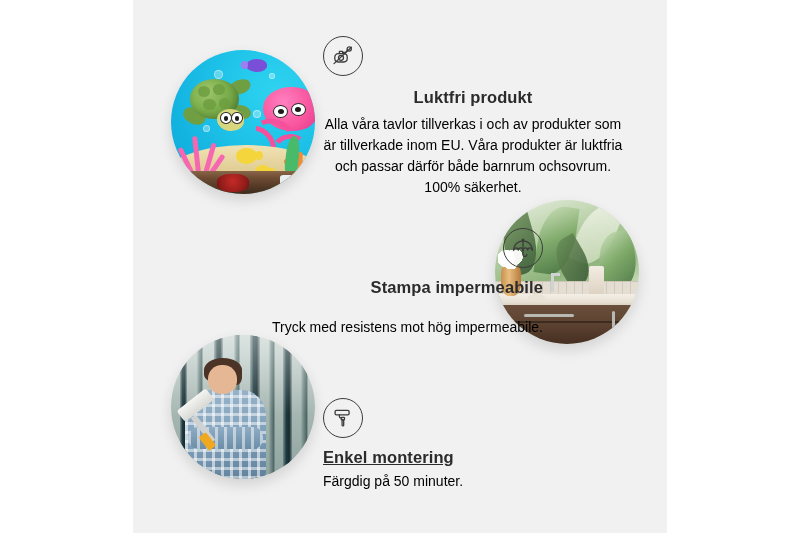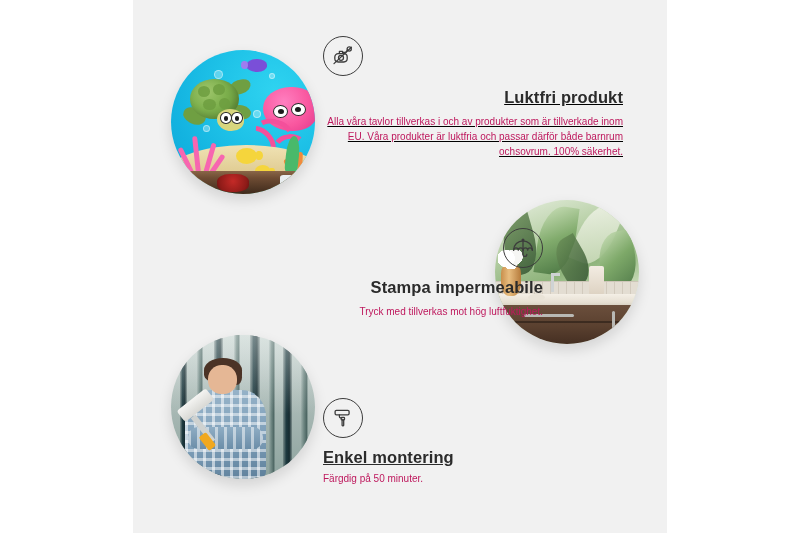--- a/index.html
+++ b/index.html
@@ -268,34 +268,34 @@
     display: flex; align-items: center; justify-content: center;
   }
   .icon-circle svg { display: block; }
   .f-title {
     font-size: 16.5px;
     font-weight: bold;
     color: #2b2b2b;
     letter-spacing: .1px;
   }
   .f-body {
-    font-size: 10px;
+    font-size: 14px;
     line-height: 1.5;
-    color: #be185d;
-  }
-
-  
-  #feature-odourless { left: 190px; top: 36px; width: 300px; text-align: right; text-decoration: underline; }
+    color: #000000;
+  }
+
+  
+  #feature-odourless { left: 190px; top: 36px; width: 300px; text-align: center; }
   #feature-odourless .icon-circle { margin-bottom: 12px; }
   #feature-odourless .f-title { margin-bottom: 7px; }
 
   
   #feature-waterproof { left: 80px; top: 228px; width: 330px; text-align: right; }
   #feature-waterproof .icon-wrap { display: flex; justify-content: flex-end; margin-bottom: 10px; }
-  #feature-waterproof .f-title { margin-bottom: 7px; }
+  #feature-waterproof .f-title { margin-bottom: 20px; }
 
   
   #feature-mounting { left: 190px; top: 398px; width: 290px; text-align: left; }
   #feature-mounting .icon-circle { margin-bottom: 10px; }
   #feature-mounting .f-title { margin-bottom: 4px; text-decoration: underline; }
 </style>
 </head>
 <body>
 
 <div id="stage">
@@ -431,21 +431,21 @@
           <svg width="24" height="24" viewBox="0 0 24 24" fill="none" stroke="#3c3c3c" stroke-width="1.3" stroke-linecap="round" stroke-linejoin="round">
             <path d="M2.6 14.2a9.4 9.4 0 0 1 18.8 0"></path>
             <path d="M2.6 14.2c0-1.3 1.05-2.4 2.35-2.4s2.35 1.1 2.35 2.4c0-1.3 1.05-2.4 2.35-2.4s2.35 1.1 2.35 2.4c0-1.3 1.05-2.4 2.35-2.4s2.35 1.1 2.35 2.4c0-1.3 1.05-2.4 2.35-2.4s2.35 1.1 2.35 2.4"></path>
             <path d="M12 4.8V14.2"></path>
             <path d="M12 14.2v4.3a1.9 1.9 0 0 0 3.8 0"></path>
             <circle cx="12" cy="3.9" r="0.85"></circle>
           </svg>
         </div>
       </div>
       <div class="f-title">Stampa impermeabile</div>
-      <div class="f-body">Tryck med tillverkas mot hög luftfuktighet.</div>
+      <div class="f-body">Tryck med resistens mot hög impermeabile.</div>
     </div>
 
     <div class="feature" id="feature-mounting">
       <div class="icon-circle">
         <svg width="24" height="24" viewBox="0 0 24 24" fill="none" stroke="#3c3c3c" stroke-width="1.3" stroke-linecap="round" stroke-linejoin="round">
           <rect x="4.1" y="4.3" width="14" height="4.6" rx="1.3"></rect>
           <path d="M8.4 8.9v1.7a1.2 1.2 0 0 0 1.2 1.2h1.5"></path>
           <rect x="10.2" y="11.3" width="3.3" height="2.6" rx="0.7"></rect>
           <rect x="11.1" y="13.9" width="1.6" height="5.9" rx="0.5"></rect>
         </svg>

